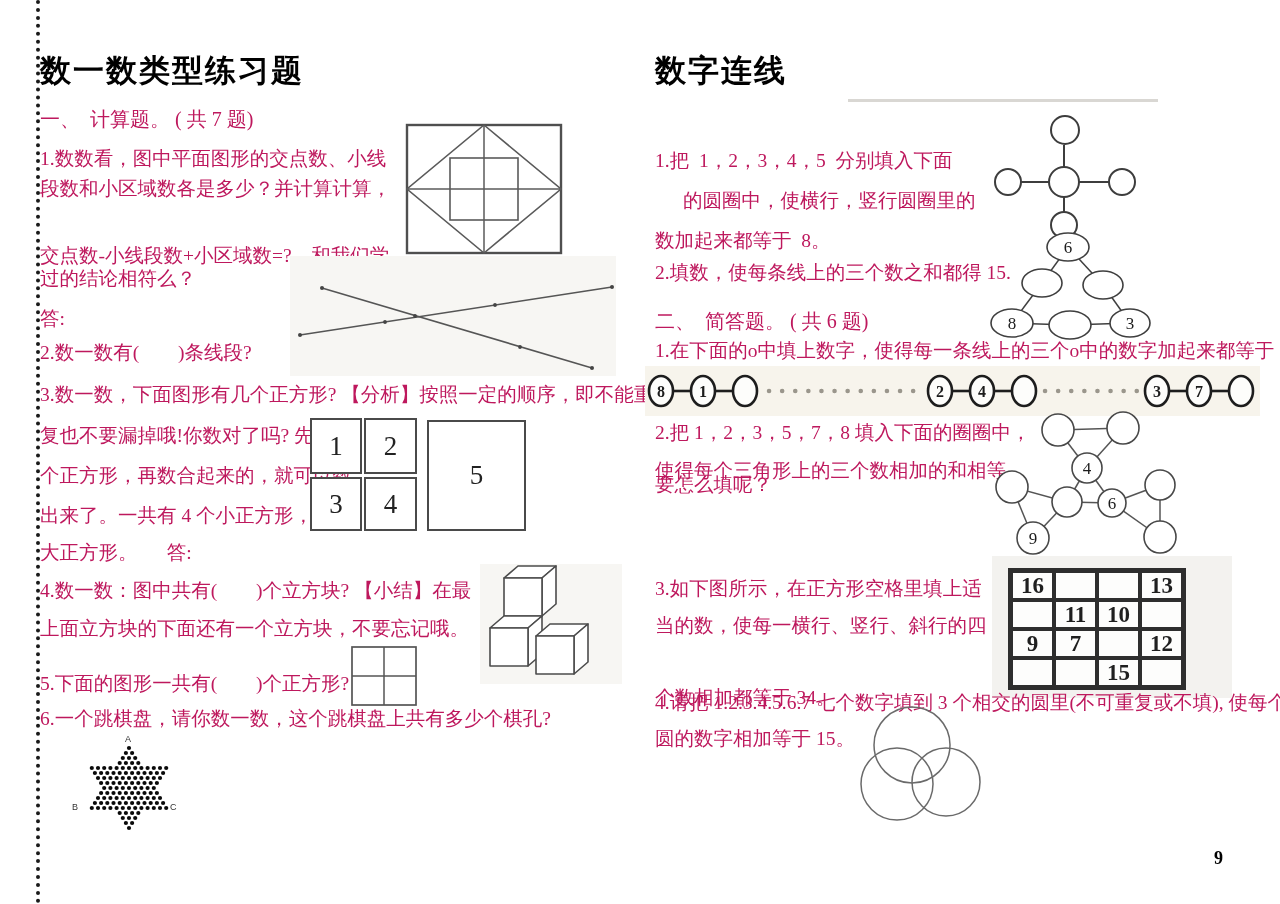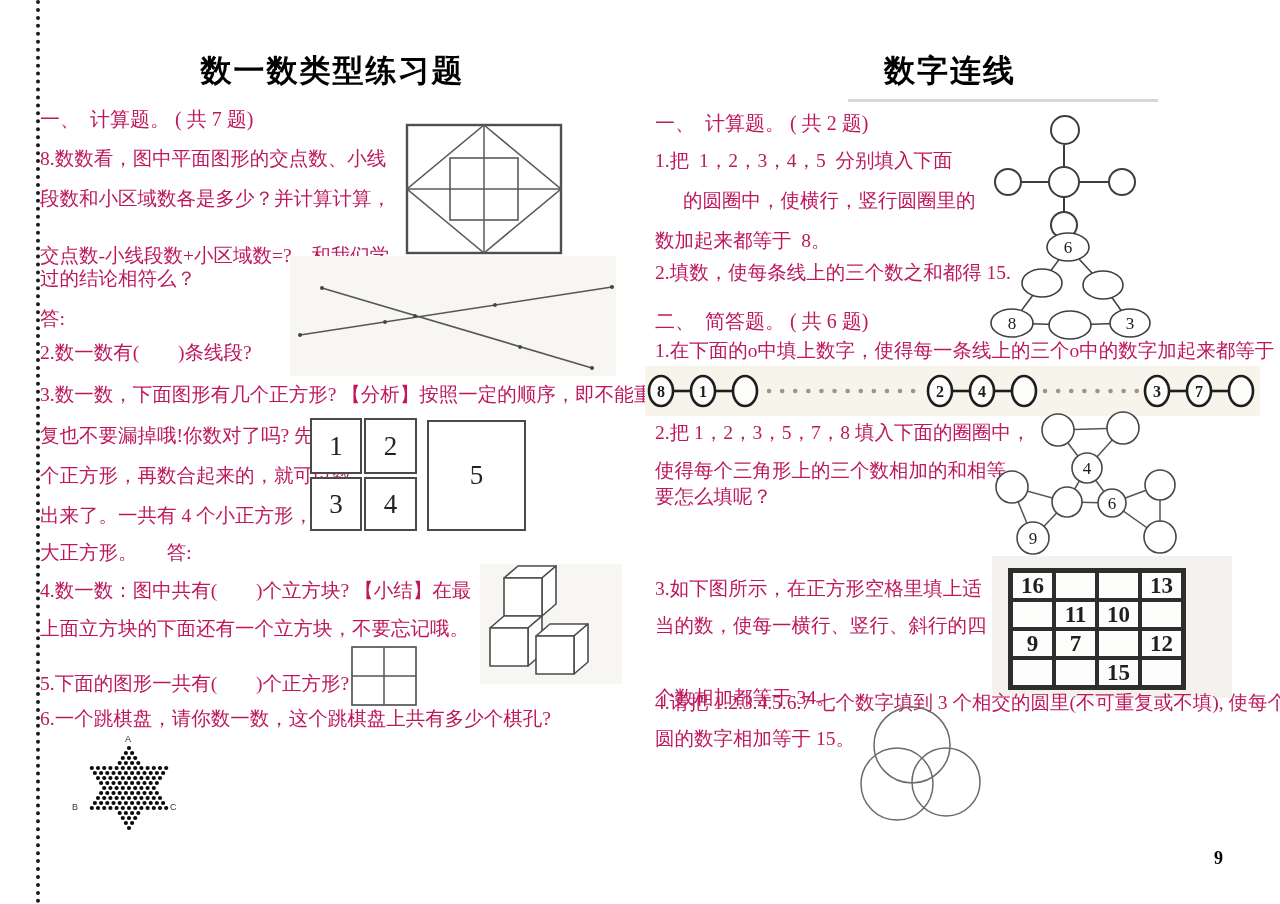--- a/index.html
+++ b/index.html
@@ -1,19 +1,19 @@
 <!DOCTYPE html>
 <html><head>
 <meta charset="utf-8">
 <style>
   html,body{margin:0;padding:0;background:#fff;}
   .page{position:relative;width:1280px;height:904px;background:#ffffff;overflow:hidden;
         font-family:"Liberation Serif","DejaVu Serif",serif;color:#111;}
   .dotted-edge{position:absolute;left:36px;top:0;height:904px;width:0;border-left:4px dotted #1a1a1a;}
-  .title{position:absolute;font-size:31px;font-weight:700;letter-spacing:2px;text-align:center;color:#000;}
+  .title{position:absolute;font-size:31px;font-weight:700;letter-spacing:2px;color:#000;}
   .t{position:absolute;font-size:19.5px;line-height:26px;white-space:pre;color:#be185d;}
   .sec{font-size:20px;}
   .fig{position:absolute;}
   .scan-line{position:absolute;background:#d9d7d3;}
   .sqbox{position:absolute;border:2px solid #4a4a4a;display:flex;align-items:center;justify-content:center;
          font-size:27px;color:#222;background:#fff;}
   .grid-wrap{position:absolute;background:#f3f2ef;}
   .magic-grid{position:absolute;left:16px;top:12px;display:grid;grid-template-columns:repeat(4,43px);
               grid-auto-rows:29px;border:3px solid #2e2e2e;background:#fdfdfc;}
   .magic-grid .cell{border:2px solid #2e2e2e;display:flex;align-items:center;justify-content:center;
@@ -25,22 +25,22 @@
 </style>
 </head>
 <body>
 
 <div class="page">
   <div class="dotted-edge"></div>
 
   <div class="title" style="left:40px;top:50px;width:585px;">数一数类型练习题</div>
   <div class="t sec" style="left:40px;top:106px;">一、  计算题。 ( 共 7 题)</div>
 
-  <div class="t" style="left:40px;top:146px;">8.数数看，图中平面图形的交点数、小线</div>
-  <div class="t" style="left:40px;top:186px;text-align:center;">段数和小区域数各是多少？并计算计算，</div>
+  <div class="t" style="left:40px;top:146px;">1.数数看，图中平面图形的交点数、小线</div>
+  <div class="t" style="left:40px;top:176px;text-align:center;">段数和小区域数各是多少？并计算计算，</div>
   <div class="t" style="left:40px;top:243px;">交点数-小线段数+小区域数=?，和我们学</div>
   <div class="t" style="left:40px;top:266px;">过的结论相符么？</div>
   <div class="t" style="left:40px;top:306px;">答:</div>
 
   <svg class="fig" style="left:403px;top:122px;" width="162" height="134" viewBox="0 0 162 134">
     <rect x="4" y="3" width="154" height="128" fill="none" stroke="#4f4f4f" stroke-width="2.4"></rect>
     <polygon points="81,3 158,67 81,131 4,67" fill="none" stroke="#5a5a5a" stroke-width="1.6"></polygon>
     <rect x="47" y="36" width="68" height="62" fill="none" stroke="#5a5a5a" stroke-width="1.6"></rect>
     <line x1="4" y1="67" x2="158" y2="67" stroke="#5a5a5a" stroke-width="1.5"></line>
     <line x1="81" y1="3" x2="81" y2="131" stroke="#5a5a5a" stroke-width="1.5"></line>
@@ -235,21 +235,20 @@
         <circle cx="38.8" cy="76" r="2.1"></circle>
         <circle cx="45.0" cy="76" r="2.1"></circle>
         <circle cx="51.2" cy="76" r="2.1"></circle>
         <circle cx="41.9" cy="81" r="2.1"></circle>
         <circle cx="48.1" cy="81" r="2.1"></circle>
         <circle cx="45.0" cy="86" r="2.1"></circle>
       </svg>
   </div>
 
   <div class="title" style="left:655px;top:50px;width:590px;">数字连线</div>
-  <div class="t sec" style="left:655px;top:110px;">一、  计算题。 ( 共 2 题)</div>
 
   <div class="t" style="left:655px;top:148px;">1.把  1，2，3，4，5  分别填入下面</div>
   <div class="t" style="left:683px;top:188px;">的圆圈中，使横行，竖行圆圈里的</div>
   <div class="t" style="left:655px;top:228px;">数加起来都等于  8。</div>
 
   <div class="scan-line" style="left:848px;top:99px;width:310px;height:3px;"></div>
 
   <svg class="fig" style="left:990px;top:104px;" width="170" height="135" viewBox="0 0 170 135">
     <g stroke="#3d3d3d" stroke-width="2">
       <line x1="74" y1="41" x2="74" y2="63"></line>
@@ -324,21 +323,21 @@
       <text x="337" y="31">4</text>
       <text x="379" y="31"></text>
       <text x="512" y="31">3</text>
       <text x="554" y="31">7</text>
       <text x="596" y="31"></text>
     </g>
   </svg>
 
   <div class="t" style="left:655px;top:420px;">2.把 1，2，3，5，7，8 填入下面的圈圈中，</div>
   <div class="t" style="left:655px;top:458px;">使得每个三角形上的三个数相加的和相等，</div>
-  <div class="t" style="left:655px;top:484px;">要怎么填呢？</div>
+  <div class="t" style="left:655px;top:472px;">要怎么填呢？</div>
 
   <svg class="fig" style="left:995px;top:410px;" width="190" height="150" viewBox="0 0 190 150">
     <g stroke="#555" stroke-width="1.5">
       <line x1="63" y1="20" x2="128" y2="18"></line>
       <line x1="63" y1="20" x2="92" y2="58"></line>
         <line x1="128" y1="18" x2="92" y2="58"></line>
       <line x1="92" y1="58" x2="72" y2="92"></line>
         <line x1="92" y1="58" x2="117" y2="93"></line>
       <line x1="72" y1="92" x2="117" y2="93"></line>
       <line x1="17" y1="77" x2="72" y2="92"></line>

